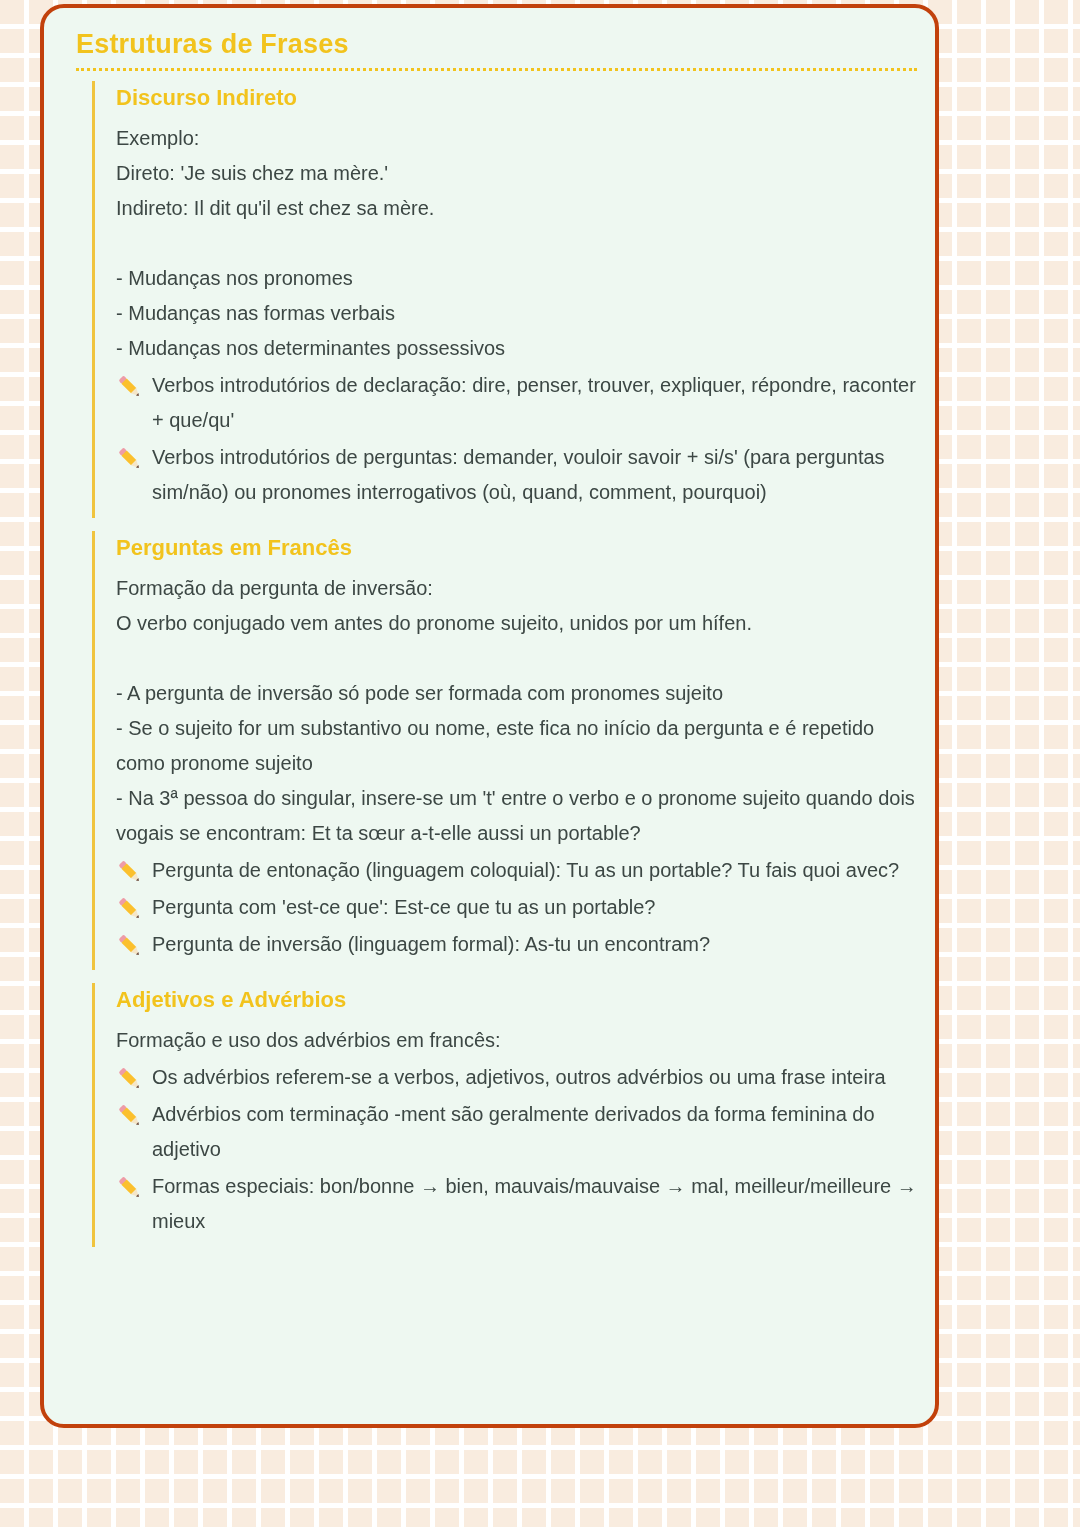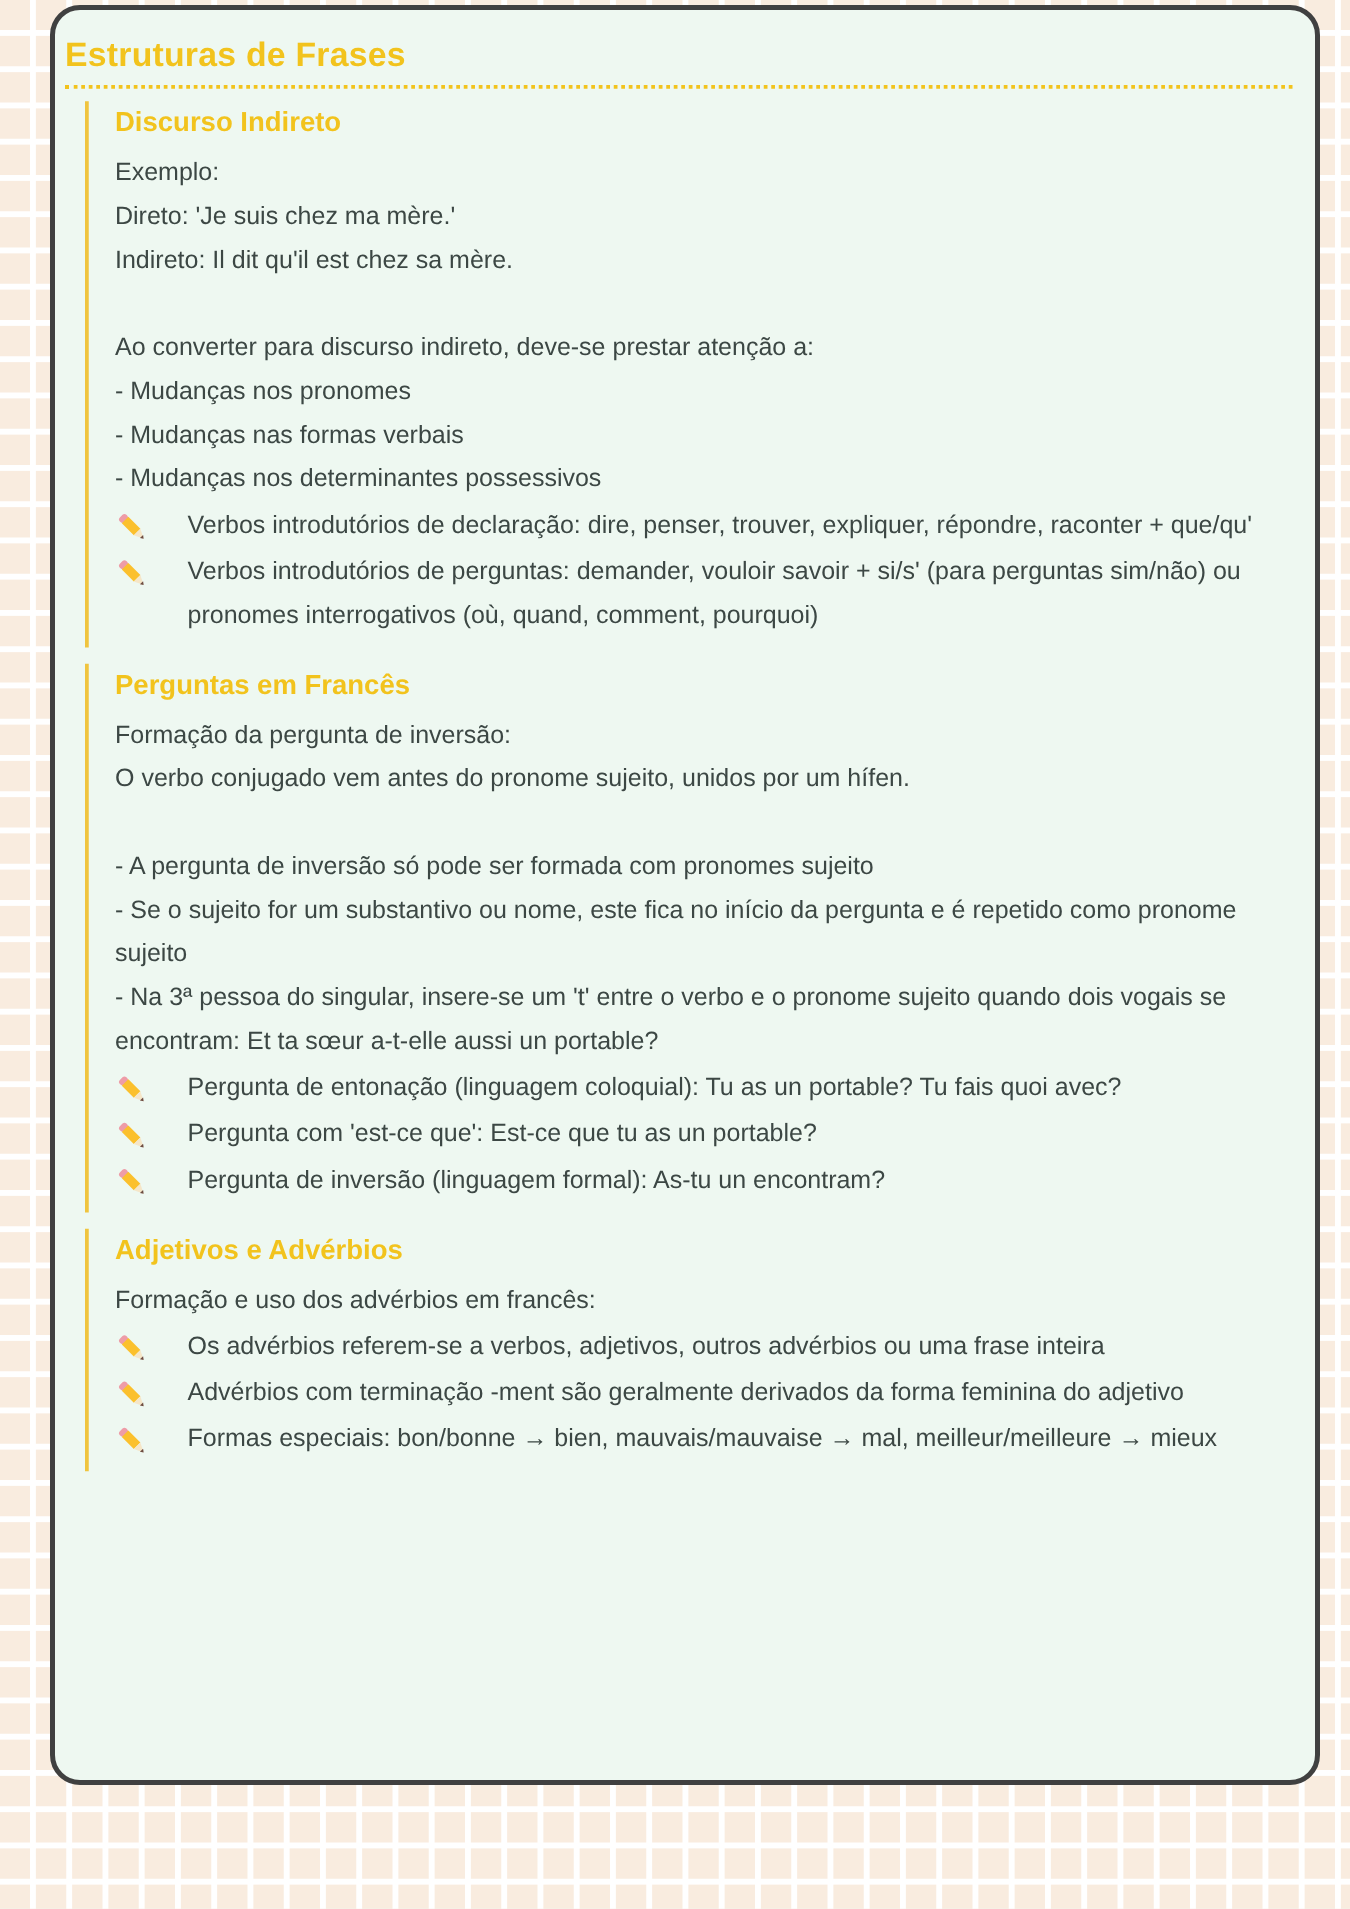--- a/index.html
+++ b/index.html
@@ -7,24 +7,24 @@
     width:1080px;height:1527px;position:relative;overflow:hidden;
     font-family:"Liberation Sans","DejaVu Sans",sans-serif;
     background-color:#f9ecdf;
     background-image:
       linear-gradient(to right,#ffffff 0 5px,rgba(0,0,0,0) 5px 29px),
       linear-gradient(to bottom,#ffffff 0 5px,rgba(0,0,0,0) 5px 29px);
     background-size:29px 29px;
     background-position:-5px -5px;
   }
   .card{
-    position:absolute;left:40px;top:4px;width:1016px;height:1424px;
+    position:absolute;left:40px;top:4px;width:899px;height:1424px;
     box-sizing:border-box;background:#eef8f1;
-    border:4px solid #404040;border-radius:24px;
-    padding:20px 18px 0 8px;
+    border:4px solid #c2410c;border-radius:24px;
+    padding:20px 18px 0 32px;
   }
   .card-title{
     font-size:27px;font-weight:700;color:#f2c31d;line-height:32px;
     letter-spacing:.2px;
   }
   .title-rule{border-bottom:3px dotted #f2c31d;margin-top:8px;}
   .sections{margin-top:10px;}
   .section{
     border-left:3px solid #f0c43e;
     margin-left:16px;margin-bottom:13px;
@@ -33,21 +33,21 @@
   .section-heading{
     font-size:22px;font-weight:700;color:#f2c31d;line-height:30px;
     margin:0 0 8px 0;
   }
   .para{
     margin:0;font-size:20px;line-height:35px;min-height:35px;
     color:#3c4744;
   }
   .bullets{margin-top:2px;}
   .bullet{
-    display:flex;align-items:flex-start;gap:30px;
+    display:flex;align-items:flex-start;gap:8px;
     font-size:20px;line-height:35px;color:#3c4744;
     margin:0 0 2px 0;
   }
   .pencil{flex:0 0 28px;width:28px;height:30px;margin-top:4px;}
   .bullet-text{flex:1 1 auto;}
 </style>
 </head>
 <body>
 
 <div class="card">
@@ -55,21 +55,20 @@
   <div class="title-rule"></div>
 
   <div class="sections">
 
     <div class="section">
       <h3 class="section-heading">Discurso Indireto</h3>
       <p class="para">Exemplo:</p>
       <p class="para">Direto: 'Je suis chez ma mère.'</p>
       <p class="para">Indireto: Il dit qu'il est chez sa mère.</p>
       <p class="para"></p>
-      <p class="para">Ao converter para discurso indireto, deve-se prestar atenção a:</p>
       <p class="para">- Mudanças nos pronomes</p>
       <p class="para">- Mudanças nas formas verbais</p>
       <p class="para">- Mudanças nos determinantes possessivos</p>
       <div class="bullets">
         <div class="bullet">
 
   <svg class="pencil" viewBox="0 0 28 28" aria-hidden="true">
     <g transform="rotate(45 14 14)">
       <rect x="1.2" y="10.3" width="5.2" height="7.4" rx="2.2" fill="#ee9ca7"></rect>
       <rect x="5.6" y="10.3" width="13.6" height="7.4" fill="#fbc02d"></rect>

